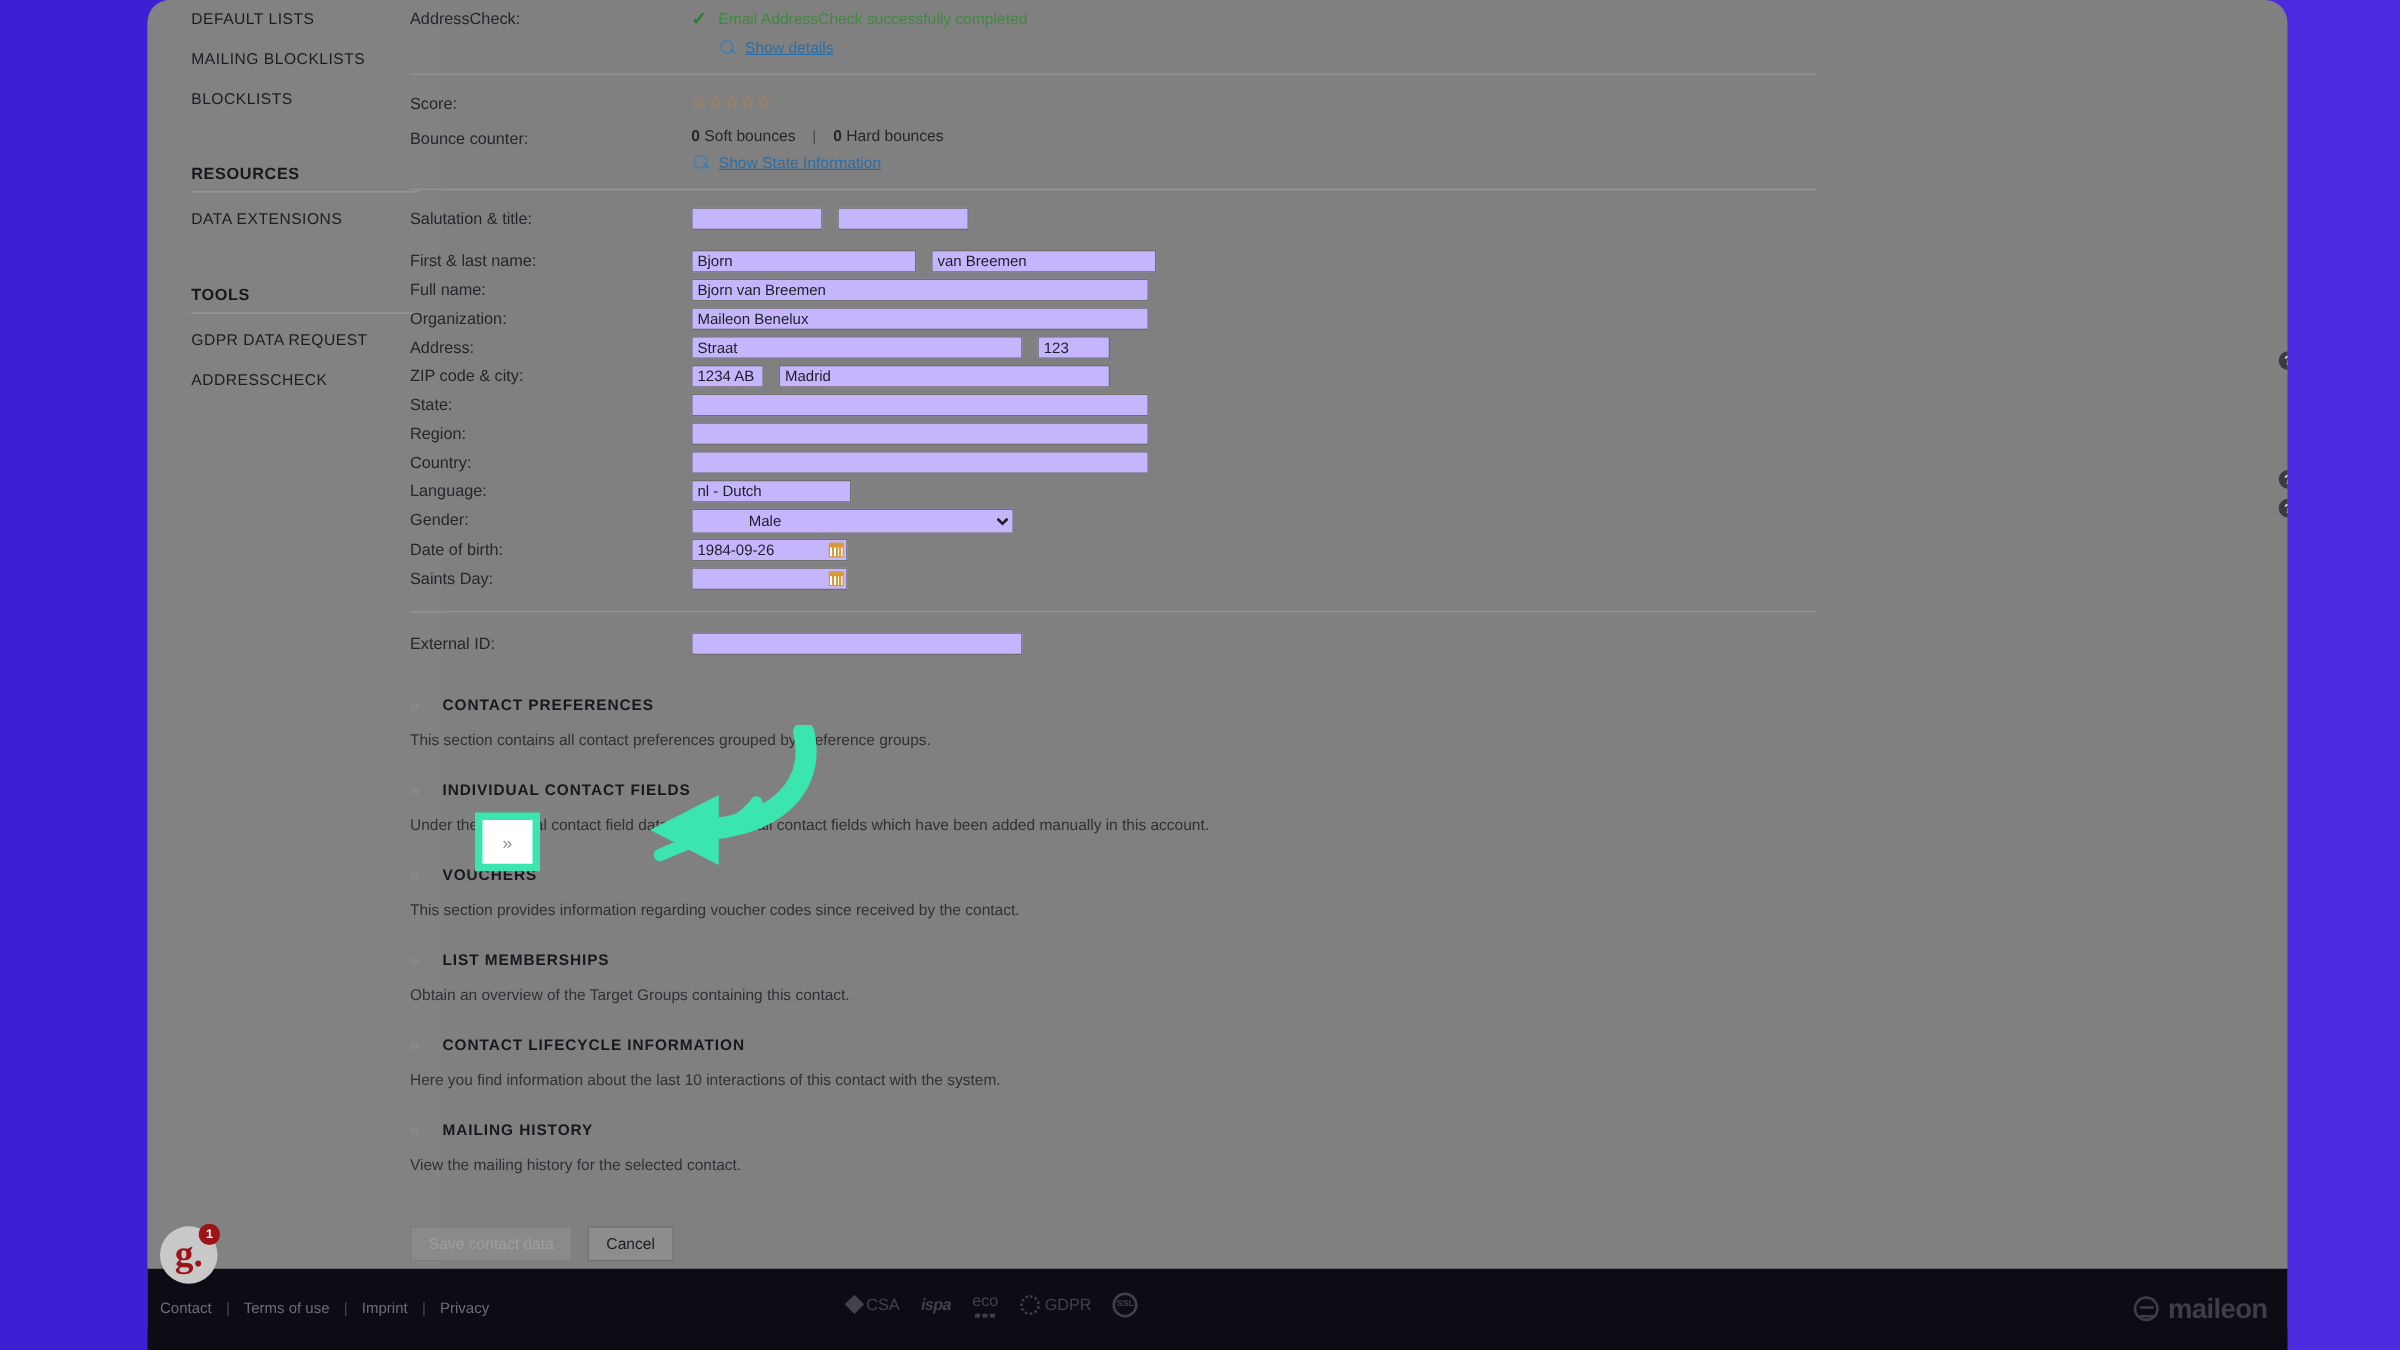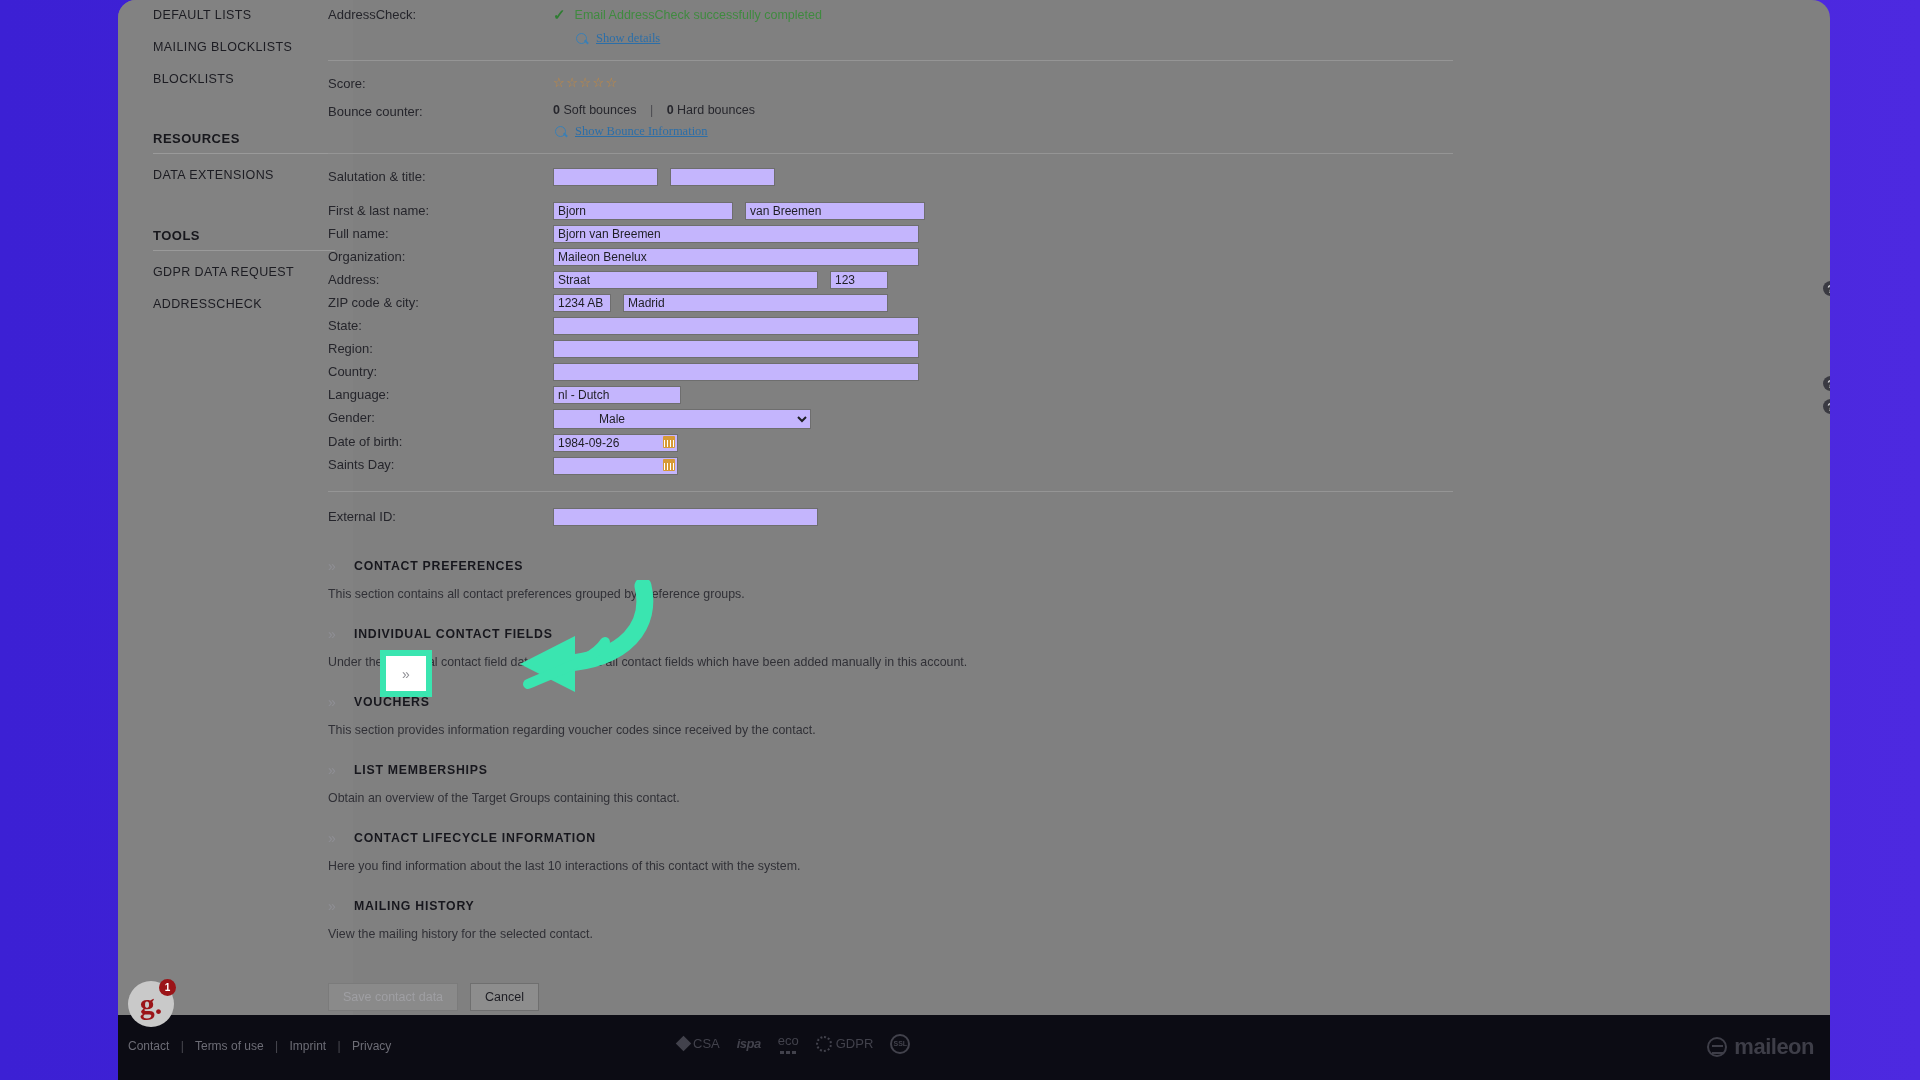--- a/index.html
+++ b/index.html
@@ -58,21 +58,21 @@
   .lbl {
     width: 225px; flex: 0 0 225px;
     font-size: 13px; color: #25252b; padding-top: 1px;
     text-align: left;
   }
   .val { flex: 1; display: flex; align-items: center; gap: 6px; }
 
   .check { color: #2f7d32; font-size: 15px; font-weight: bold; margin-right: 9px;}
   .ok-text { color: #3f8a3f; font-size: 12.5px; }
 
-  .link-row { display: flex; align-items: flex-end; gap: 7px; margin-top: 7px; margin-left: 23px; font-family: Liberation Serif, serif;}
+  .link-row { display: flex; align-items: flex-end; gap: 7px; margin-top: 7px; margin-left: 23px;}
   .link { color: #2b6ea8; font-size: 12.5px; text-decoration: underline; cursor: pointer; }
   .mag { width: 13px; height: 13px; position: relative; display:inline-block;}
   .mag::before{
     content:""; position:absolute; left:0; top:0; width:9px; height:9px;
     border:1.6px solid #3a7fb5; border-radius:50%;
   }
   .mag::after{
     content:""; position:absolute; left:8px; top:8px; width:5px; height:1.8px;
     background:#3a7fb5; transform:rotate(45deg);
   }
@@ -268,21 +268,21 @@
             <div class="val" style="display:block;">
               <div class="bounce">
                 <b>0</b>
                 <span>Soft bounces</span>
                 <span class="sep">|</span>
                 <b>0</b>
                 <span>Hard bounces</span>
               </div>
               <div class="link-row" style="margin-left:2px;">
                 <span class="mag"></span>
-                <span class="link">Show Bounce Information</span>
+                <span class="link">Show State Information</span>
               </div>
             </div>
           </div>
 
           <div class="hr"></div>
 
           <div class="row row-sp">
             <div class="lbl">Salutation &amp; title:</div>
             <div class="val">
               <input class="fi w-sm" value="" style="">

